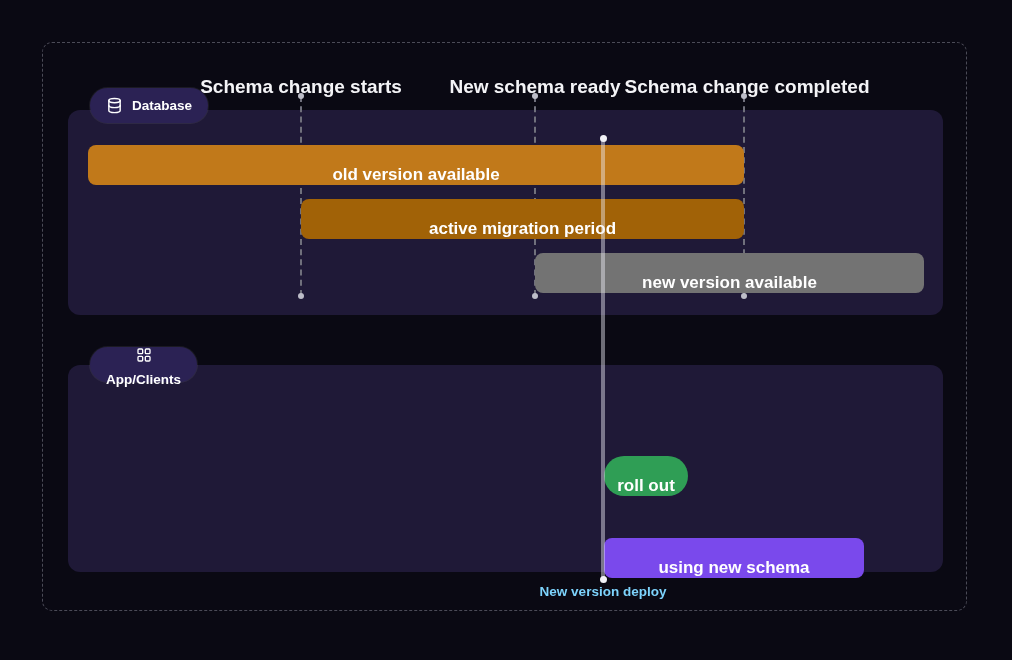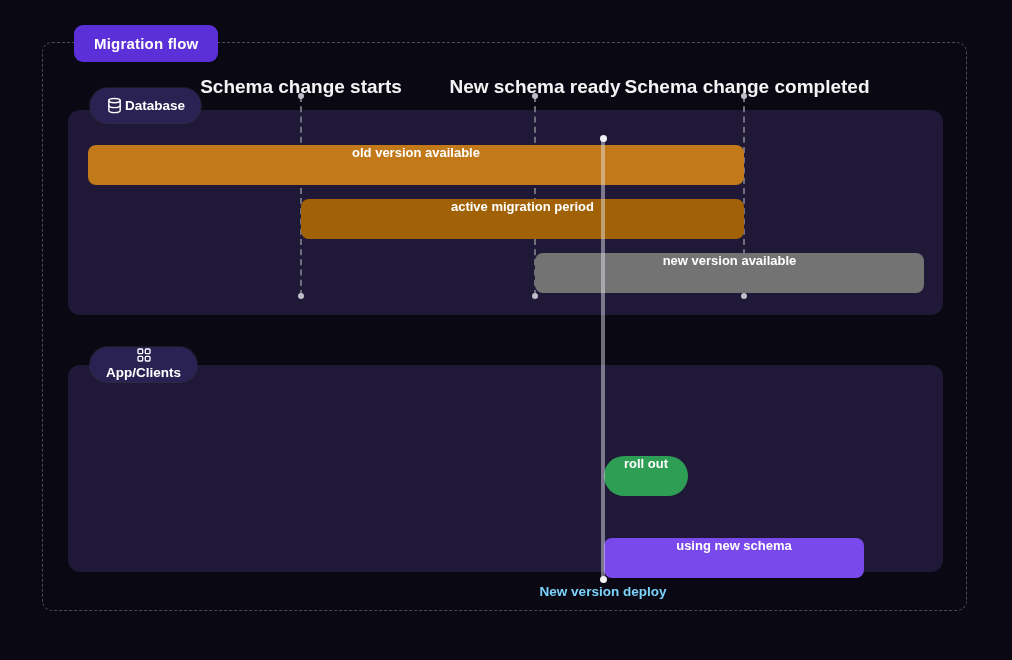--- a/index.html
+++ b/index.html
@@ -39,31 +39,31 @@
   .vline-dot.top { top:-3px; }
   .vline-dot.bottom { bottom:-3px; }
 
   .panel {
     position:absolute; left:68px; width:875px; border-radius:12px;
     background:#1f1937; z-index:1;
   }
 
   .section-badge {
     position:absolute; height:35px; padding:0 16px; border-radius:18px;
-    display:flex; align-items:center; gap:2px;
+    display:flex; align-items:center; gap:9px;
     color:#ffffff; font-size:13.5px; font-weight:700;
     background:#2b2254; box-shadow:0 0 0 1px rgba(255,255,255,0.07);
     z-index:6;
   }
   .section-badge svg { display:block; }
 
   .bar {
     position:absolute; height:40px; border-radius:8px;
-    display:flex; align-items:flex-start; justify-content:center;
-    color:#ffffff; font-size:13px; font-weight:700;
+    display:flex; align-items:flex-end; justify-content:center;
+    color:#ffffff; font-size:17px; font-weight:700;
     z-index:3;
   }
 
   .deploy-line {
     position:absolute; left:601px; top:138px; width:4px; height:442px;
     background:rgba(235,235,245,0.45); border-radius:2px; z-index:4;
   }
   .deploy-dot {
     position:absolute; left:-1.5px; width:7px; height:7px; border-radius:50%;
     background:#f2f2f7;
@@ -76,23 +76,20 @@
     color:#7dd3fc; font-size:13.5px; font-weight:700; white-space:nowrap; z-index:5;
   }
 </style>
 </head>
 <body>
 
 <div class="stage">
 
   <div class="outer-border"></div>
 
-  <div class="title-badge" style="background-color: rgb(92, 48, 217);">
-    <span>Migration flow</span>
-  </div>
 
   <div class="milestone-label" style="left:301px">Schema change starts</div>
   <div class="milestone-label" style="left:535px">New schema ready</div>
   <div class="milestone-label" style="left:747px">Schema change completed</div>
 
   <div class="panel" style="top: 110px; height: 205px; background-color: rgb(31, 25, 55);"></div>
   <div class="panel" style="top: 365px; height: 207px; background-color: rgb(31, 25, 55);"></div>
 
   <div class="vline" style="left:301px; top:96px; height:200px">
     <div class="vline-dot top"></div>

